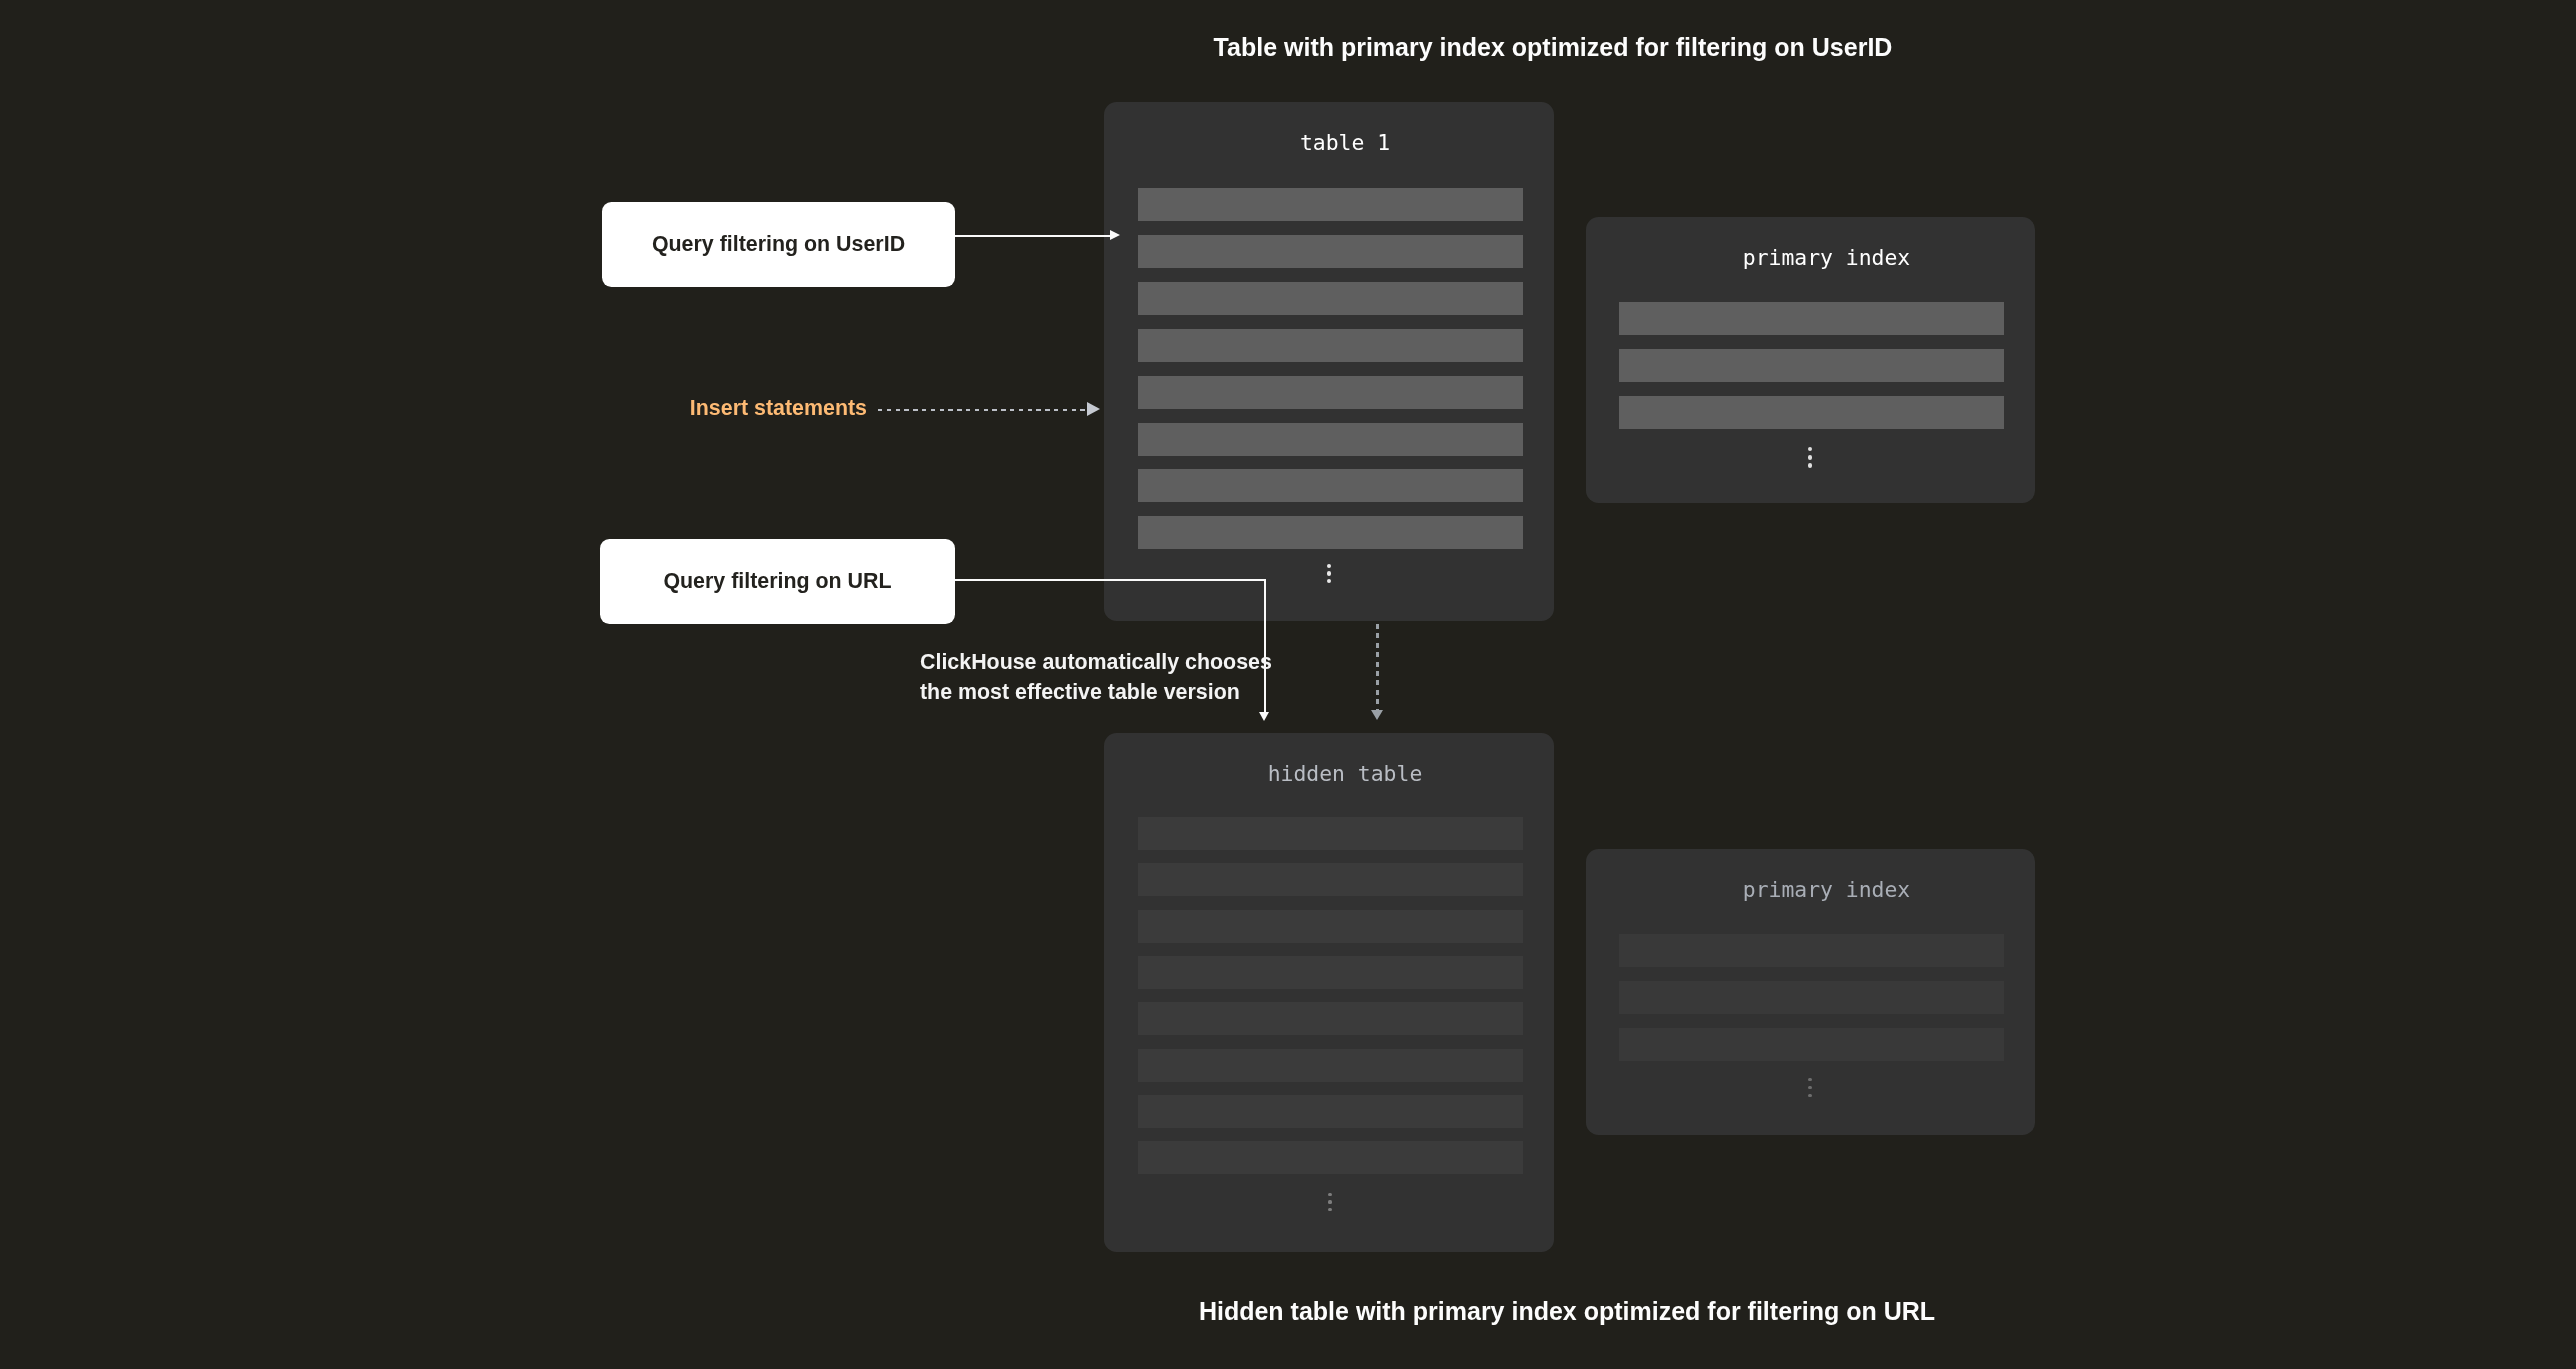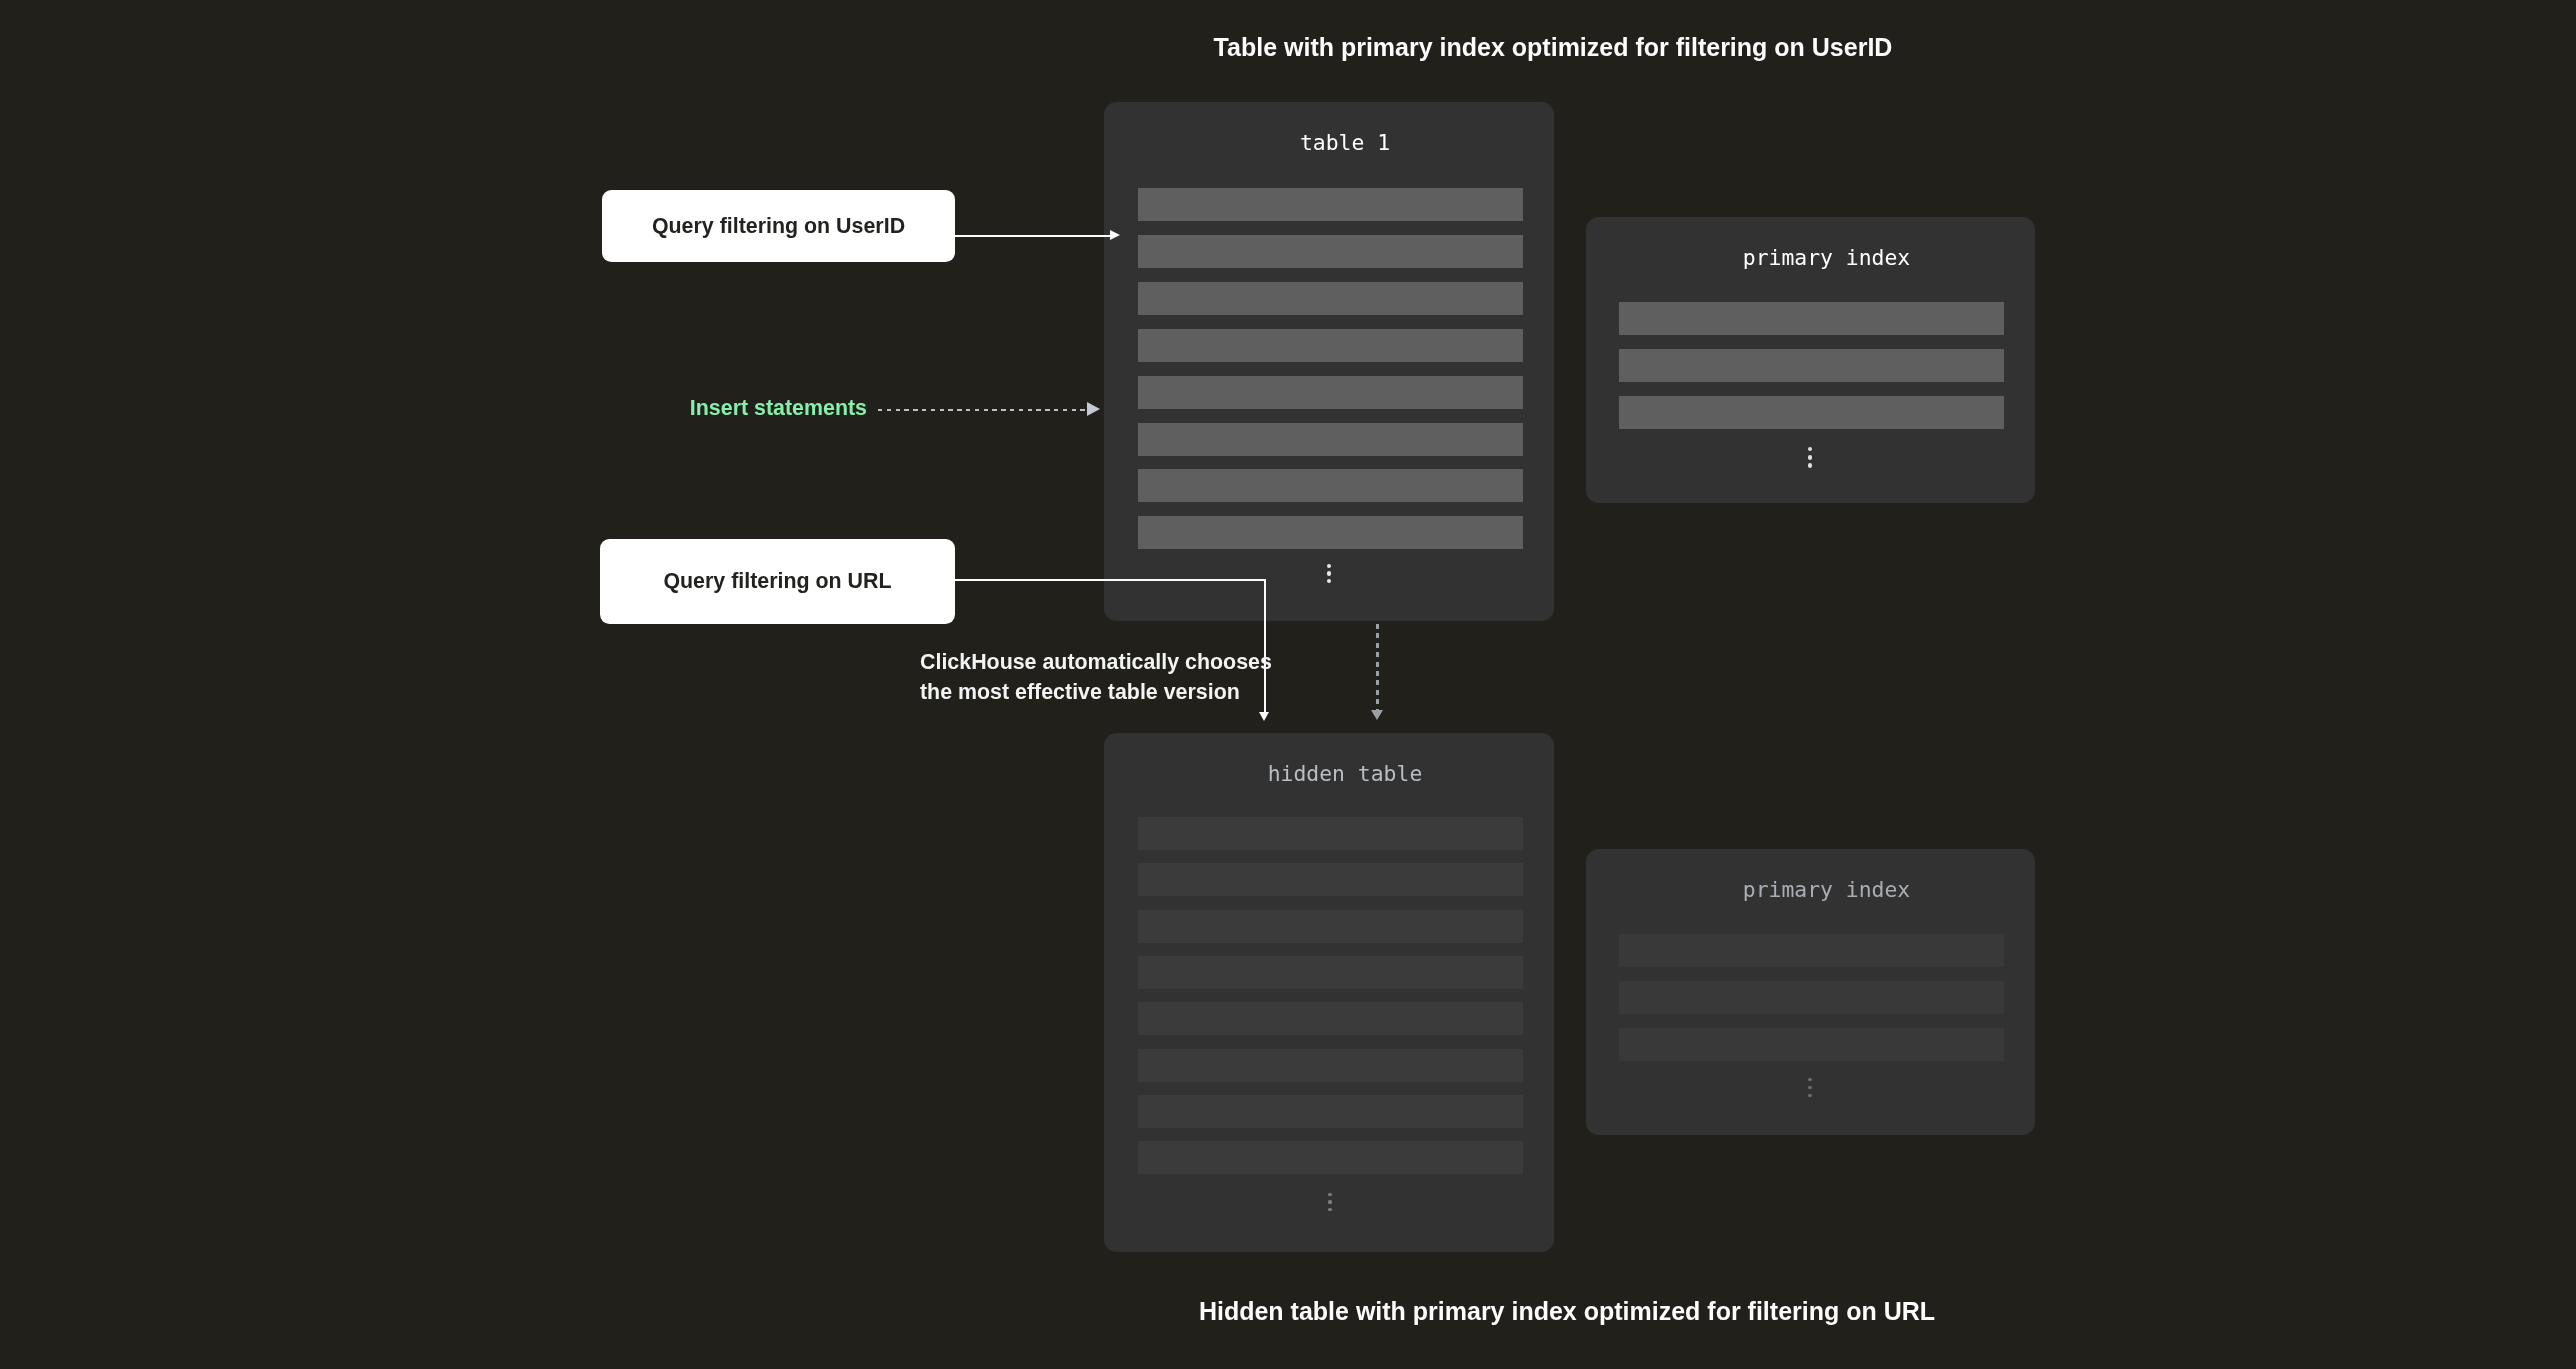--- a/index.html
+++ b/index.html
@@ -23,21 +23,21 @@
   }
   .rows{position:absolute;left:0;top:0;width:100%;height:100%;}
   .row{position:absolute;}
   .dots{position:absolute;width:30px;display:flex;flex-direction:column;align-items:center;}
   .chip{
     position:absolute;background:#ffffff;border-radius:9.4px;
     display:flex;align-items:center;justify-content:center;
     color:#23221e;font-size:21.4px;font-weight:700;white-space:nowrap;
   }
   .lbl{position:absolute;font-size:21.4px;font-weight:700;line-height:29.5px;white-space:nowrap;}
-  .lbl-insert{color:#86efac;transform:translateY(-50%);text-align:right;}
+  .lbl-insert{color:#fdba74;transform:translateY(-50%);text-align:right;}
   .lbl-clickhouse{color:#f4f4f4;}
   .lbl-sync{color:#a4a9b1;}
   .hline{position:absolute;height:1.9px;background:#fafafa;}
   .vline{position:absolute;width:1.9px;background:#fafafa;}
   .dash-h{
     position:absolute;height:1.9px;
     background:repeating-linear-gradient(90deg,#bcc0c8 0 4.4px,transparent 4.4px 8.8px);
   }
   .dash-v{
     position:absolute;width:2.5px;
@@ -115,21 +115,21 @@
         <div class="row" style="left: 33px; top: 132px; width: 385px; height: 33px; background: rgb(57, 57, 57);"></div>
         <div class="row" style="left: 33px; top: 179px; width: 385px; height: 33px; background: rgb(57, 57, 57);"></div>
       </div>
     <div class="dots" style="left: 209px; top: 229px; gap: 5px;">
         <div style="width: 3.1px; height: 3.1px; border-radius: 50%; background: rgb(110, 110, 110);"></div>
         <div style="width: 3.1px; height: 3.1px; border-radius: 50%; background: rgb(110, 110, 110);"></div>
         <div style="width: 3.1px; height: 3.1px; border-radius: 50%; background: rgb(110, 110, 110);"></div>
       </div>
   </div>
 
-  <div class="chip" style="left:574px;top:190px;width:353px;height:72px">Query filtering on UserID</div>
+  <div class="chip" style="left:574px;top:202px;width:353px;height:85px">Query filtering on UserID</div>
   <div class="hline" style="left:927px;top:235px;width:157px"></div>
   <div class="tri tri-right-white" style="left:1082px;top:230px"></div>
 
   <div class="lbl lbl-insert" style="right:1737px;top:409px">Insert statements</div>
   <div class="dash-h" style="left:850px;top:409px;width:209px"></div>
   <div class="tri tri-right-gray" style="left:1059px;top:402px"></div>
 
   <div class="chip" style="left:572px;top:539px;width:355px;height:85px">Query filtering on URL</div>
   <div class="hline" style="left:927px;top:579px;width:311px"></div>
   <div class="vline" style="left:1236px;top:579px;height:133px"></div>

